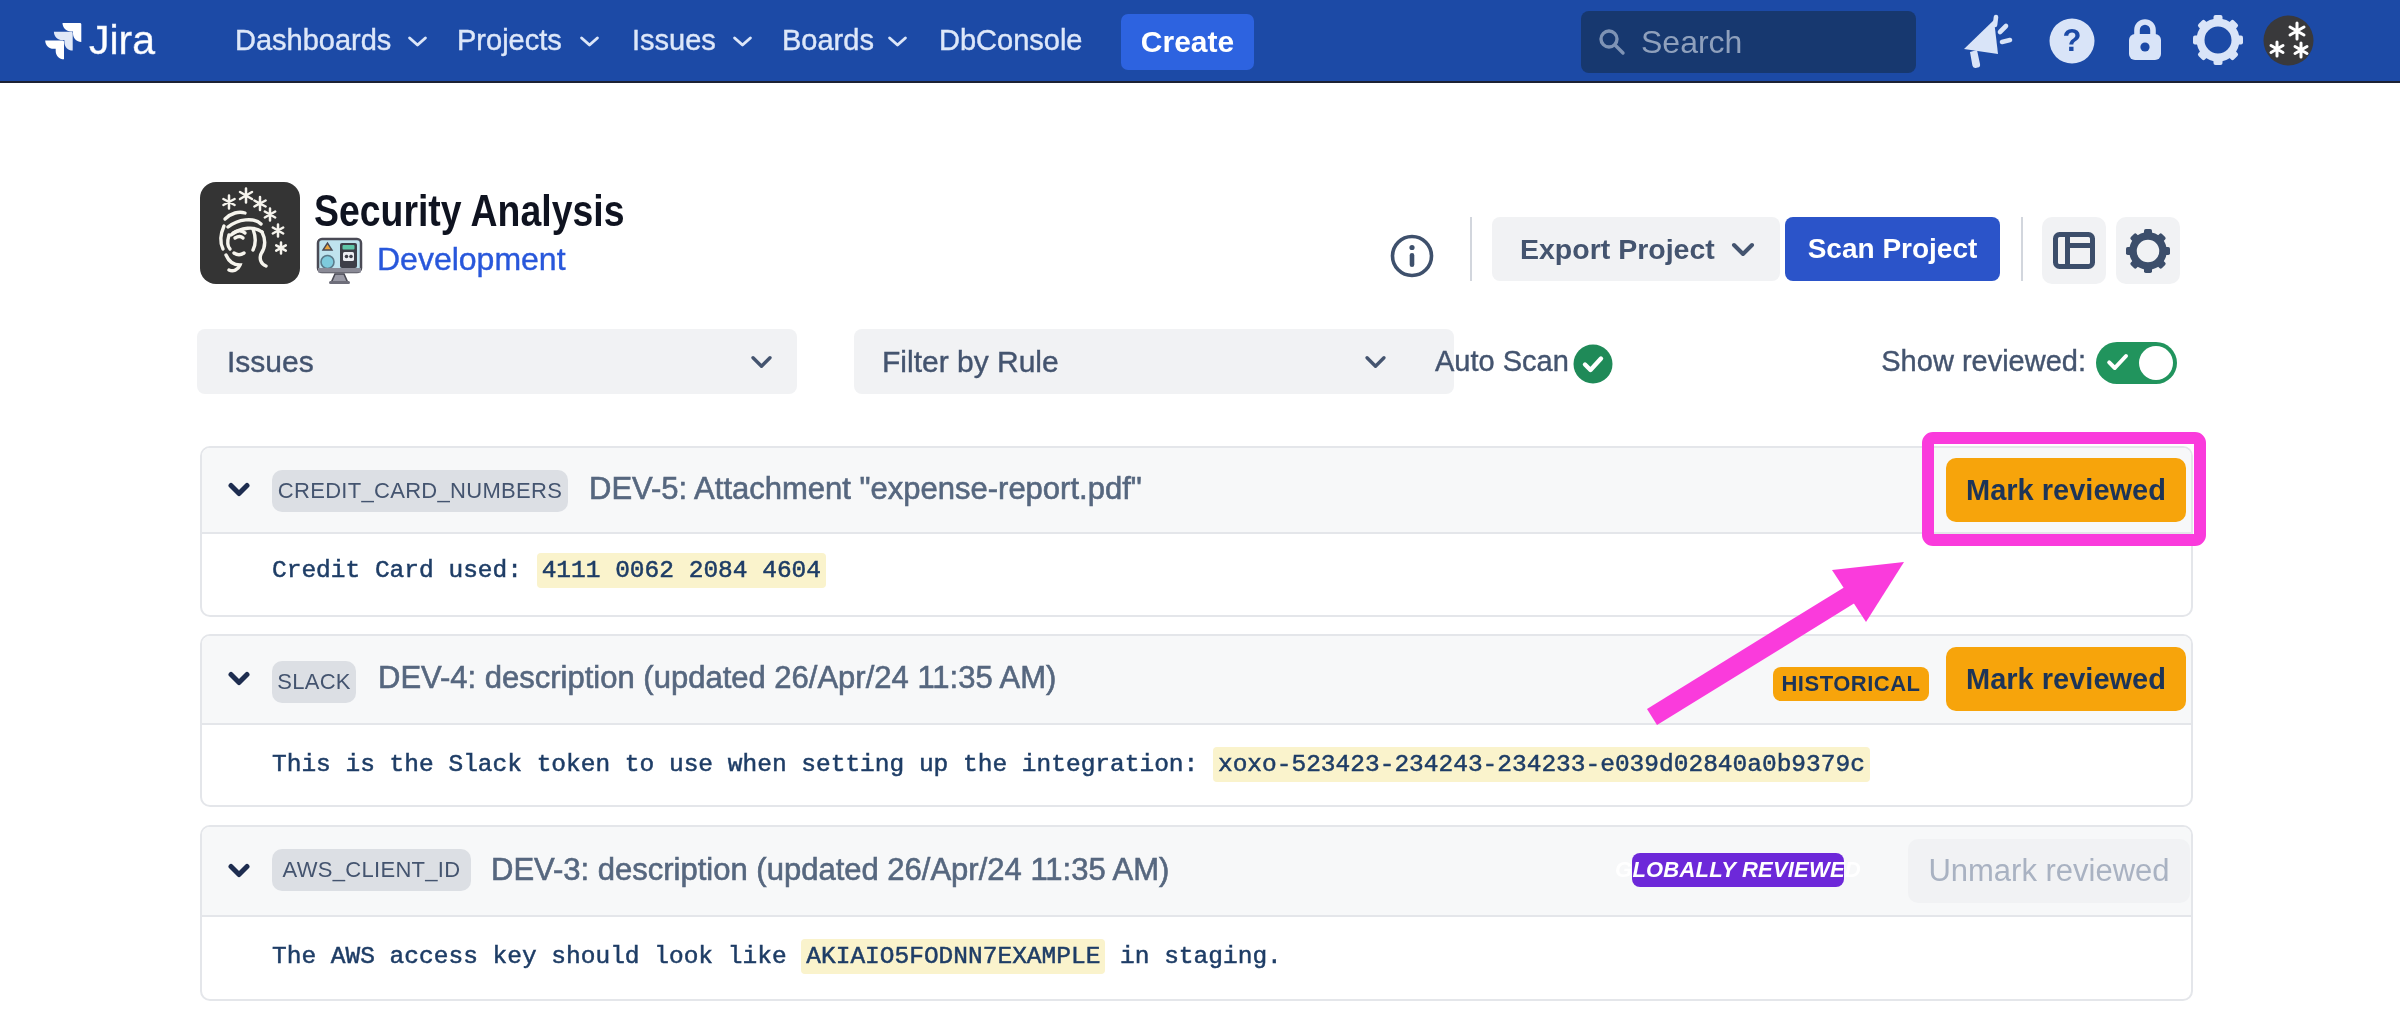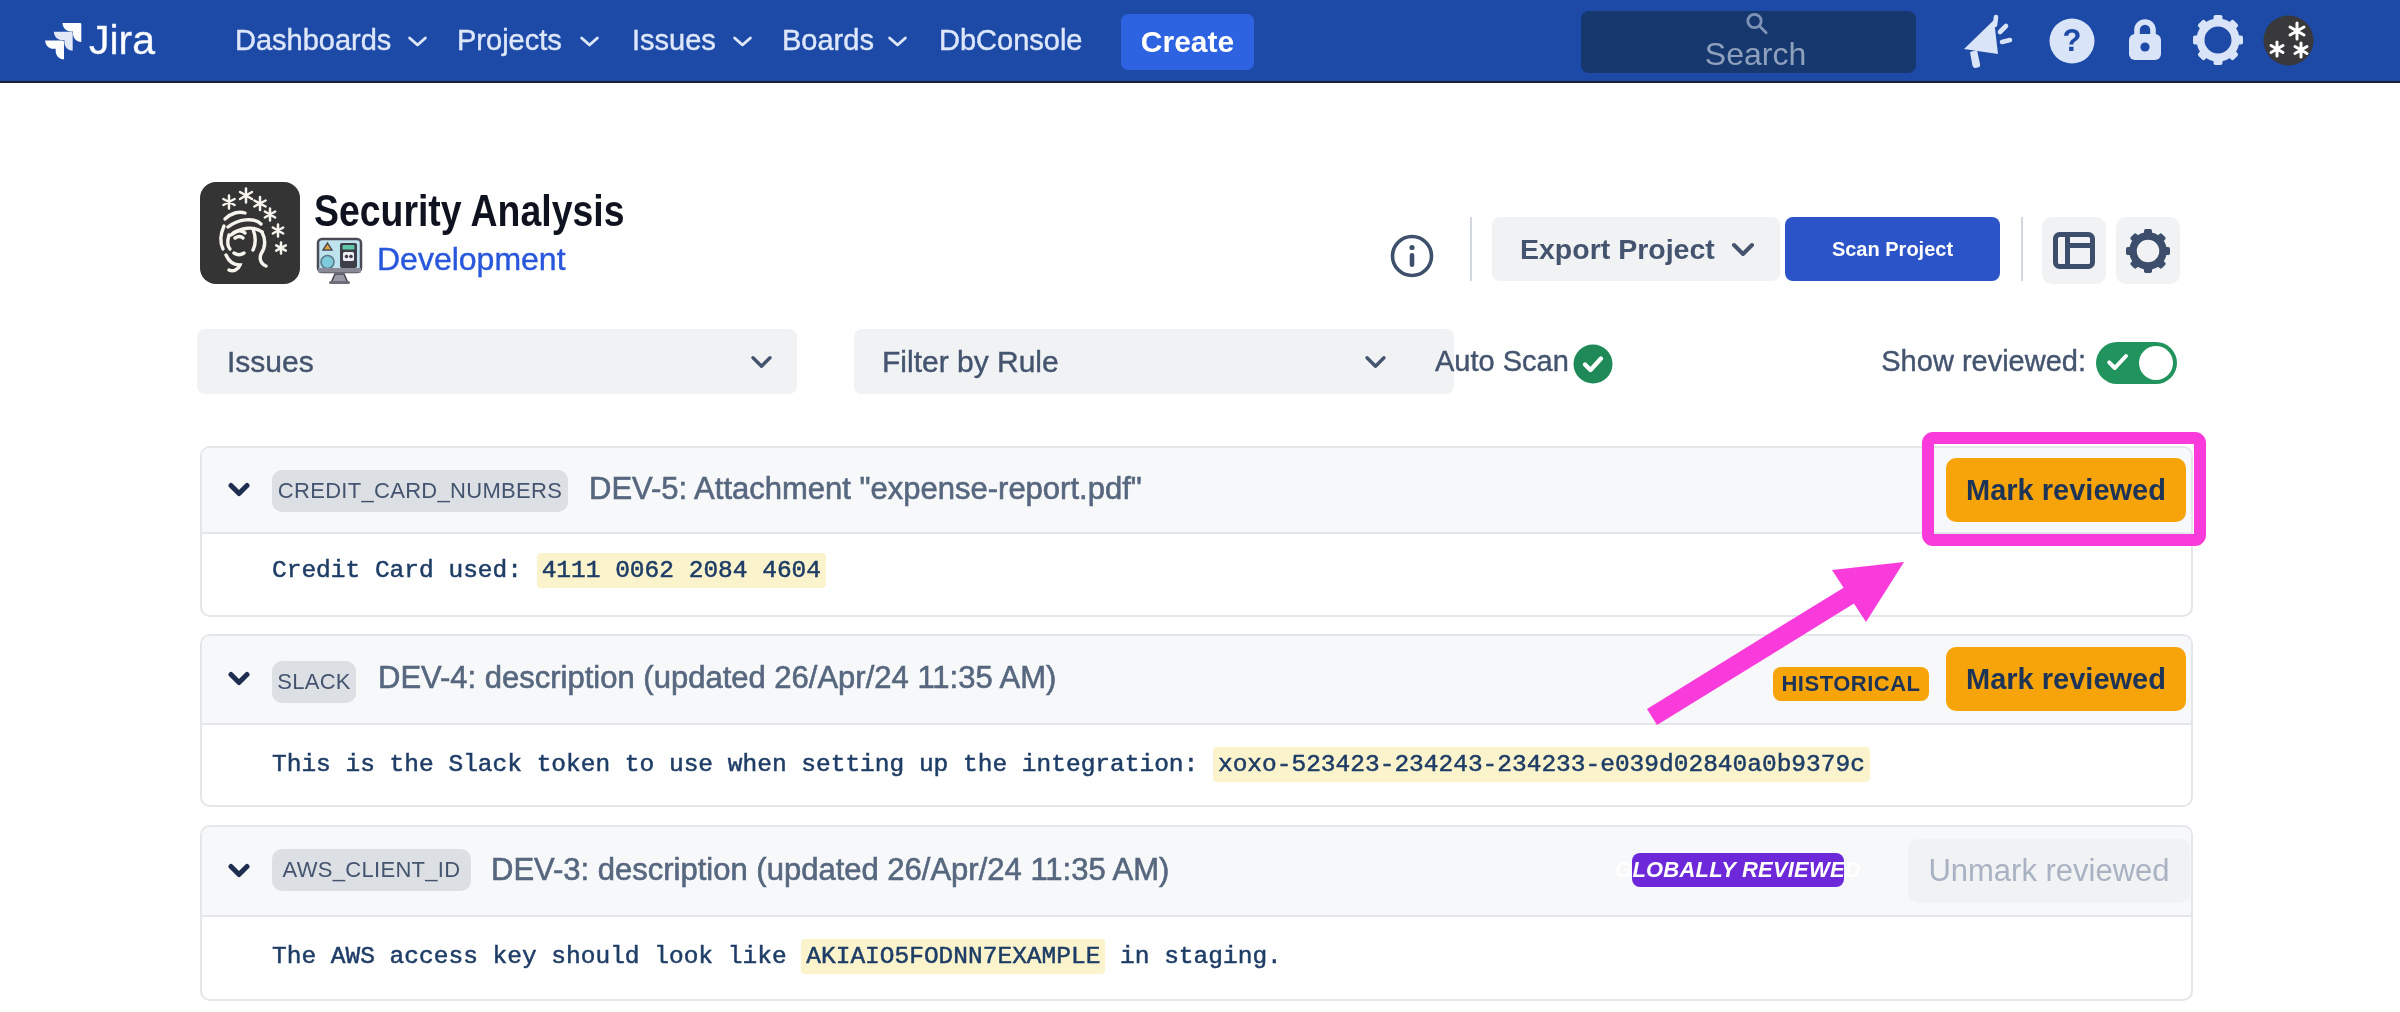--- a/index.html
+++ b/index.html
@@ -3,30 +3,30 @@
 <meta charset="utf-8">
 <style>
 * { margin:0; padding:0; box-sizing:border-box; }
 html,body { width:2400px; height:1012px; background:#fff; font-family:"Liberation Sans", sans-serif; overflow:hidden; position:relative; }
 .abs { position:absolute; }
 
 
 #nav { position:absolute; left:0; top:0; width:2400px; height:83px; background:#1C4AA6; border-bottom:2px solid #1C2133;  }
 .navitem { position:absolute; top:0; height:81px; display:flex; align-items:center; color:#DDE7F9; font-size:29px; font-weight:500; -webkit-text-stroke:0.4px #DDE7F9; }
 #createbtn { position:absolute; left:1121px; top:14px; width:133px; height:56px; border-radius:7px; background:#2D63E0; color:#fff; font-size:30px; font-weight:700; display:flex; align-items:center; justify-content:center; }
-#search { position:absolute; left:1581px; top:11px; width:335px; height:62px; border-radius:8px; background:#17386F; display:flex; align-items:center;flex-direction:column; }
+#search { position:absolute; left:1581px; top:11px; width:335px; height:62px; border-radius:8px; background:#17386F; display:flex; align-items:center; }
 #search span { color:#8FA0BC; font-size:32px; margin-left:14px; }
 
 
 #projlogo { position:absolute; left:200px; top:182px; width:100px; height:102px; border-radius:16px; background:#343434; }
 #title { position:absolute; left:314px; top:186px; font-size:44px; font-weight:700; color:#0F1320; transform:scaleX(0.85); transform-origin:left top; white-space:nowrap; }
 #devlink { position:absolute; left:377px; top:241px; font-size:32px; font-weight:500; color:#2857DB; -webkit-text-stroke:0.4px #2857DB; }
 .vdiv { position:absolute; top:217px; width:2px; height:64px; background:#D2D6DD; }
 #exportbtn { position:absolute; left:1492px; top:217px; width:288px; height:64px; border-radius:8px; background:#F1F2F4; color:#44546F; font-size:28.5px; font-weight:700; display:flex; align-items:center; padding-left:28px; }
-#scanbtn { position:absolute; left:1785px; top:217px; width:215px; height:64px; border-radius:8px; background:#2B54C9; color:#fff; font-size:20px; font-weight:700; display:flex; align-items:center; justify-content:center; }
+#scanbtn { position:absolute; left:1785px; top:217px; width:215px; height:64px; border-radius:8px; background:#2B54C9; color:#fff; font-size:28px; font-weight:700; display:flex; align-items:center; justify-content:center; }
 .iconbtn { position:absolute; top:217px; width:64px; height:67px; border-radius:10px; background:#F1F2F4; display:flex; align-items:center; justify-content:center; }
 
 
 .sel { position:absolute; top:329px; width:600px; height:65px; border-radius:8px; background:#F1F2F4; display:flex; align-items:center; color:#44546F; font-size:30px; -webkit-text-stroke:0.4px #44546F; }
 #autoscan { position:absolute; left:1435px; top:329px; height:65px; display:flex; align-items:center; color:#44546F; font-size:29px; -webkit-text-stroke:0.4px #44546F; }
 #showrev { position:absolute; left:1878px; top:329px; width:208px; height:65px; display:flex; align-items:center; justify-content:flex-end; color:#44546F; font-size:29px; -webkit-text-stroke:0.4px #44546F; }
 #toggle { position:absolute; left:2096px; top:342px; width:81px; height:42px; border-radius:21px; background:#21945D; }
 #toggle .knob { position:absolute; right:4px; top:4px; width:34px; height:34px; border-radius:50%; background:#fff; }
 
 

